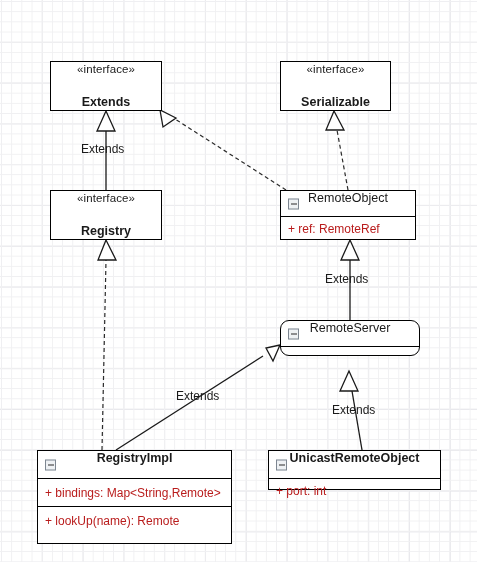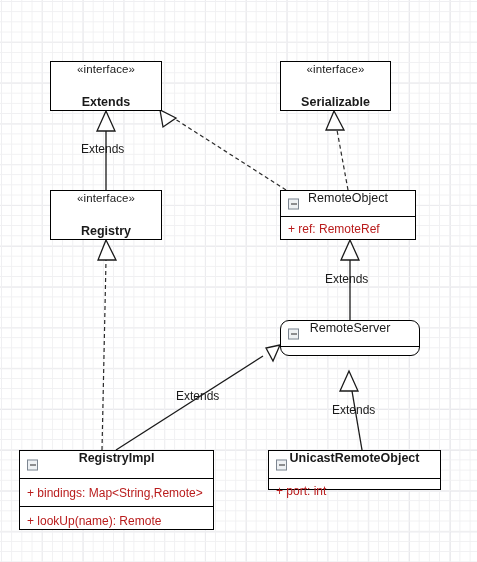--- a/index.html
+++ b/index.html
@@ -191,21 +191,21 @@
   </div>
 
   <div class="node" style="left:280px; top:320px; width:140px; height:36px;border-radius:9px;">
     <div class="compartment title-comp" style="height:25px;">
       <span class="expander"></span>
       <div class="cls-name-plain">RemoteServer</div>
     </div>
     <div class="compartment" style="height:25px;"></div>
   </div>
 
-  <div class="node" style="left:19px; top:450px; width:195px; height:80px;">
+  <div class="node" style="left:37px; top:450px; width:195px; height:94px;">
     <div class="compartment title-comp" style="height:27px;">
       <span class="expander"></span>
       <div class="cls-name">RegistryImpl</div>
     </div>
     <div class="compartment" style="height:28px;">
       <div class="member">+ bindings: Map&lt;String,Remote&gt;</div>
     </div>
     <div class="compartment" style="height:29px;">
       <div class="member">+ lookUp(name): Remote</div>
     </div>

